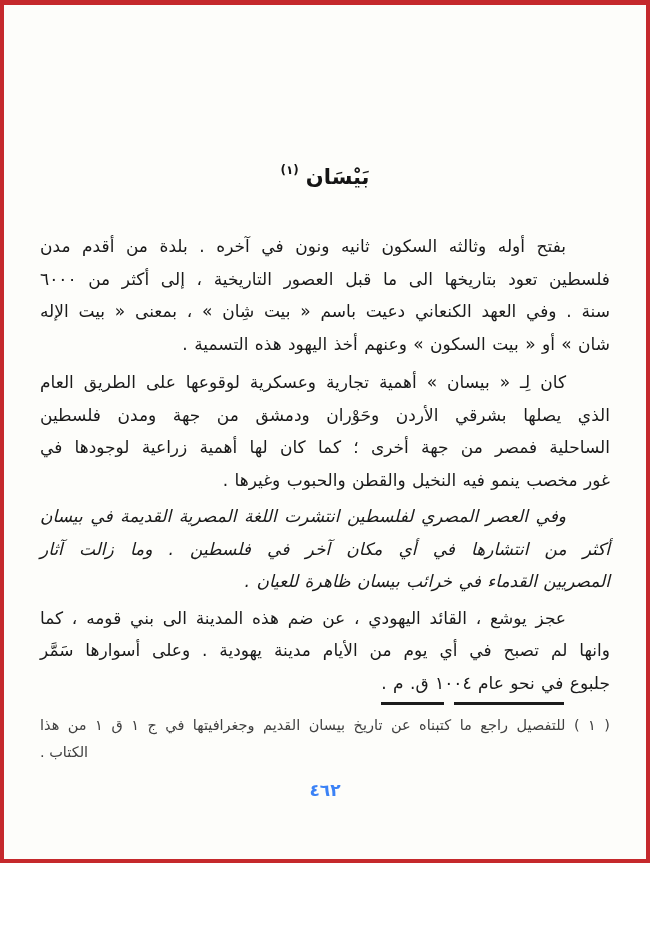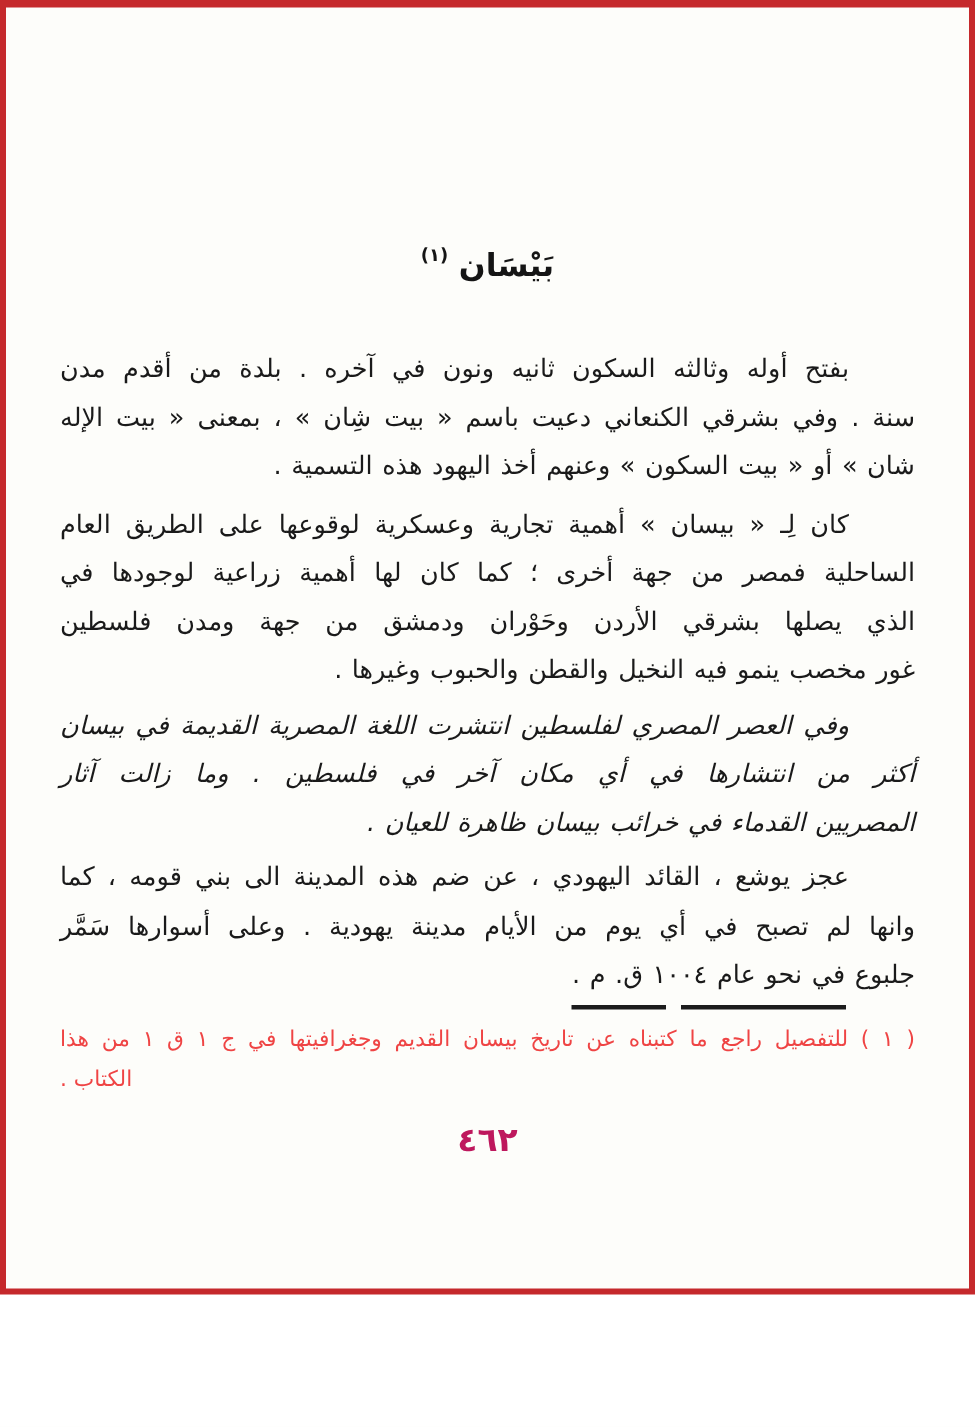--- a/index.html
+++ b/index.html
@@ -71,57 +71,58 @@
   }
   .fn-sep .dash {
     height: 3px;
     background: #1c1c1c;
   }
   .fn-sep .dash.long { width: 110px; }
   .fn-sep .dash.short { width: 63px; }
   .footnote {
     font-size: 14.5px;
     line-height: 27px;
-    color: #ef4444;
+    color: #404040;
   }
   .fn-line1 {
     text-align: justify;
     text-align-last: justify;
   }
   .fn-line2 {
     text-align: left;
     padding-right: 52px;
   }
   .page-number {
     margin-top: 14px;
     text-align: center;
-    font-size: 22px;
+    font-size: 17px;
     font-weight: bold;
     letter-spacing: 2px;
-    color: #be185d;
+    color: #3b82f6;
   }
 </style>
 </head>
 <body>
 
 <div class="sheet">
   <div class="content">
 
     <div class="title"><span>بَيْسَان</span><sup>(١)</sup></div>
 
     <div class="para p1">
       <div class="line first">بفتح أوله وثالثه السكون ثانيه ونون في آخره . بلدة من أقدم مدن</div>
-      <div class="line">سنة . وفي بشرقي الكنعاني دعيت باسم « بيت شِان » ، بمعنى « بيت الإله</div>
+      <div class="line">فلسطين تعود بتاريخها الى ما قبل العصور التاريخية ، إلى أكثر من ٦٠٠٠</div>
+      <div class="line">سنة . وفي العهد الكنعاني دعيت باسم « بيت شِان » ، بمعنى « بيت الإله</div>
       <div class="line last">شان » أو « بيت السكون » وعنهم أخذ اليهود هذه التسمية .</div>
     </div>
 
     <div class="para p2">
       <div class="line first">كان لِـ « بيسان » أهمية تجارية وعسكرية لوقوعها على الطريق العام</div>
+      <div class="line">الذي يصلها بشرقي الأردن وحَوْران ودمشق من جهة ومدن فلسطين</div>
       <div class="line">الساحلية فمصر من جهة أخرى ؛ كما كان لها أهمية زراعية لوجودها في</div>
-      <div class="line">الذي يصلها بشرقي الأردن وحَوْران ودمشق من جهة ومدن فلسطين</div>
       <div class="line last">غور مخصب ينمو فيه النخيل والقطن والحبوب وغيرها .</div>
     </div>
 
     <div class="para p3">
       <div class="line first">وفي العصر المصري لفلسطين انتشرت اللغة المصرية القديمة في بيسان</div>
       <div class="line">أكثر من انتشارها في أي مكان آخر في فلسطين . وما زالت آثار</div>
       <div class="line last">المصريين القدماء في خرائب بيسان ظاهرة للعيان .</div>
     </div>
 
     <div class="para p4">

